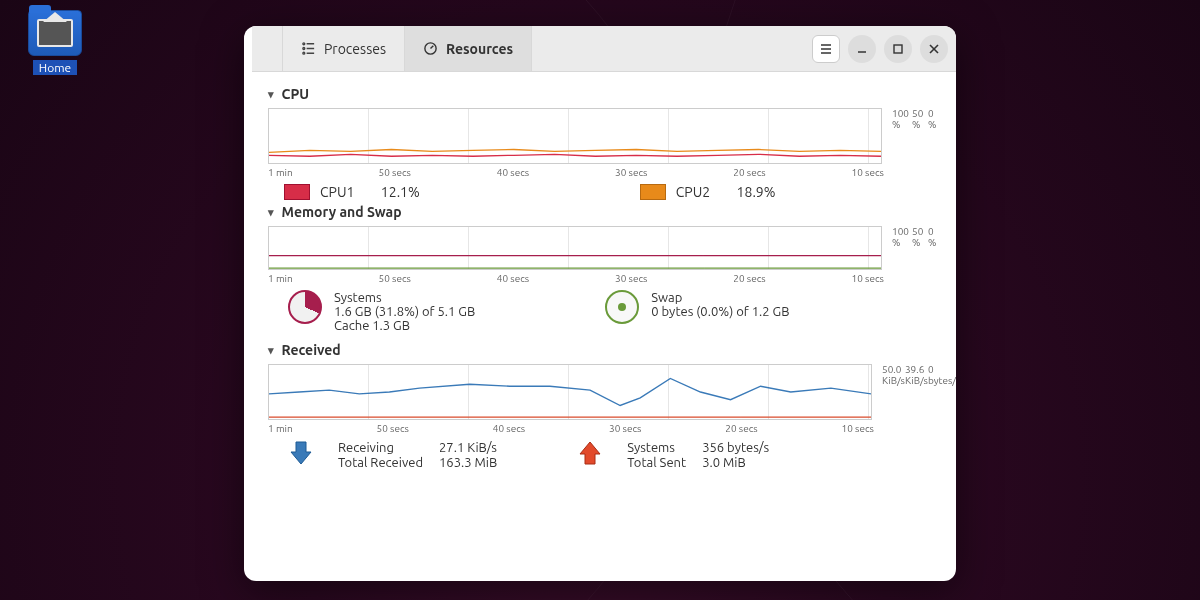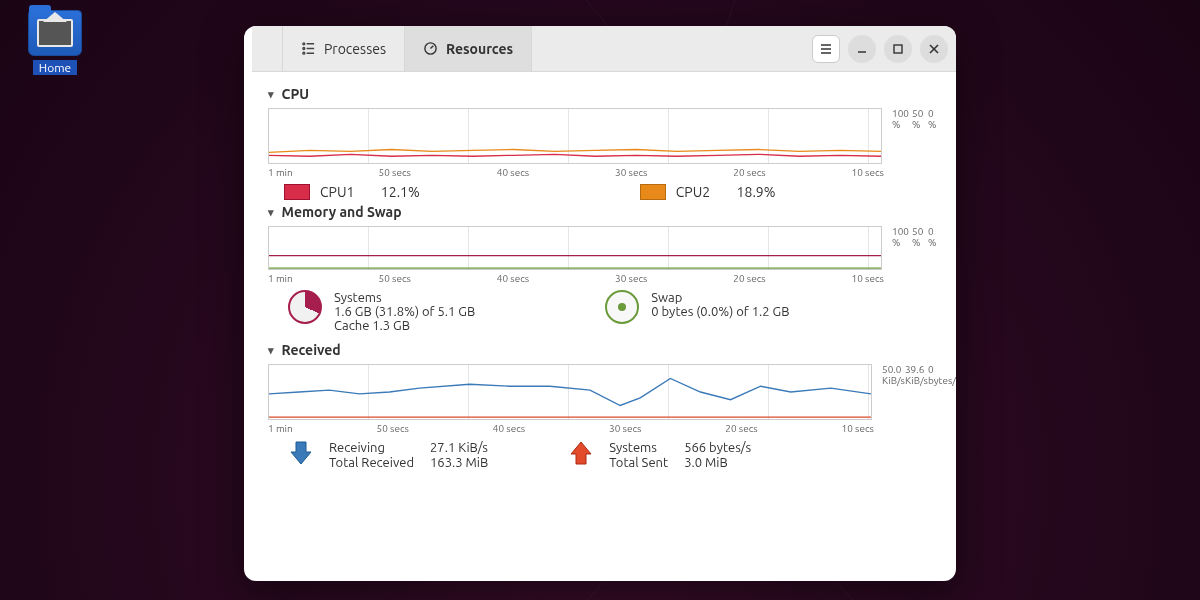--- a/index.html
+++ b/index.html
@@ -109,21 +109,21 @@
   .swatch { width:26px; height:16px; display:inline-block; }
 
   .mem-row { display:flex; gap:40px; margin:6px 0 10px 20px; font-size:13px; }
   .mem-item { display:flex; gap:12px; align-items:flex-start; }
   .pie { width:34px; height:34px; border-radius:50%; border:2px solid #ccc; position:relative; }
   .pie.mem { background:conic-gradient(#a61e4d 0 31.8%, #f1f1f1 31.8% 100%); border-color:#a61e4d; }
   .pie.swap { background:#f8f8f8; border-color:#6a9a3a; }
   .pie.swap::after { content:""; position:absolute; width:8px; height:8px; background:#6a9a3a; border-radius:50%; top:50%; left:50%; transform:translate(-50%,-50%); }
 
   .net-row { display:flex; gap:40px; margin:6px 0 0 20px; font-size:13px; }
-  .net-item { display:flex; gap:15px; align-items:flex-start; }
+  .net-item { display:flex; gap:24px; align-items:flex-start; }
   .arrow { width:26px; height:26px; }
   .kv { display:grid; grid-template-columns:auto auto; column-gap:16px; row-gap:1px; }
   .kv .k { color:#333; }
   .kv .v { color:#333; }
 
   svg.line { position:absolute; inset:0; width:100%; height:100%; }
 </style>
 </head>
 <body>
 
@@ -302,21 +302,21 @@
           <span class="k">Total Received</span>
           <span class="v">163.3 MiB</span>
         </div>
       </div>
       <div class="net-item" style="margin-left:40px">
         <svg class="arrow" viewBox="0 0 26 26">
             <polygon points="13,2 23,14 18,14 18,24 8,24 8,14 3,14" fill="#e24a2b" stroke="#a82d15"></polygon>
           </svg>
         <div class="kv">
           <span class="k">Systems</span>
-          <span class="v">566 bytes/s</span>
+          <span class="v">356 bytes/s</span>
           <span class="k">Total Sent</span>
           <span class="v">3.0 MiB</span>
         </div>
       </div>
     </div>
 
   </div>
 </div>
 
 </body></html>

